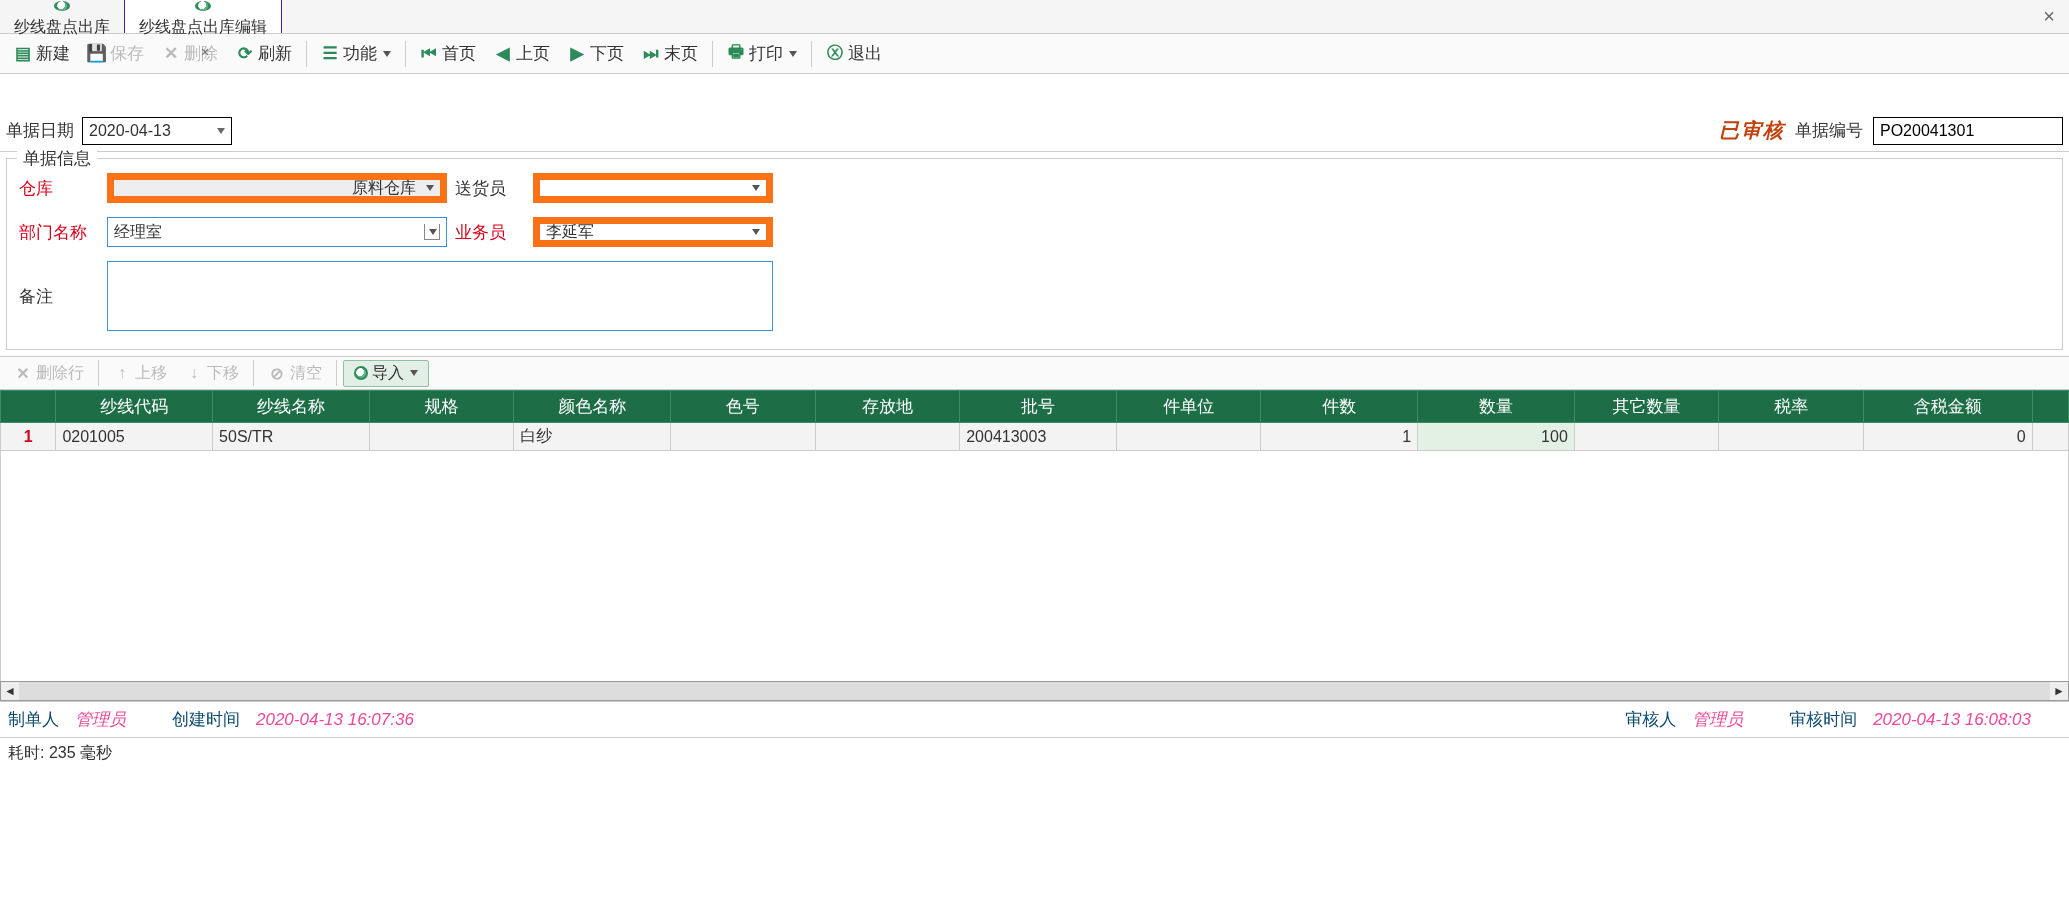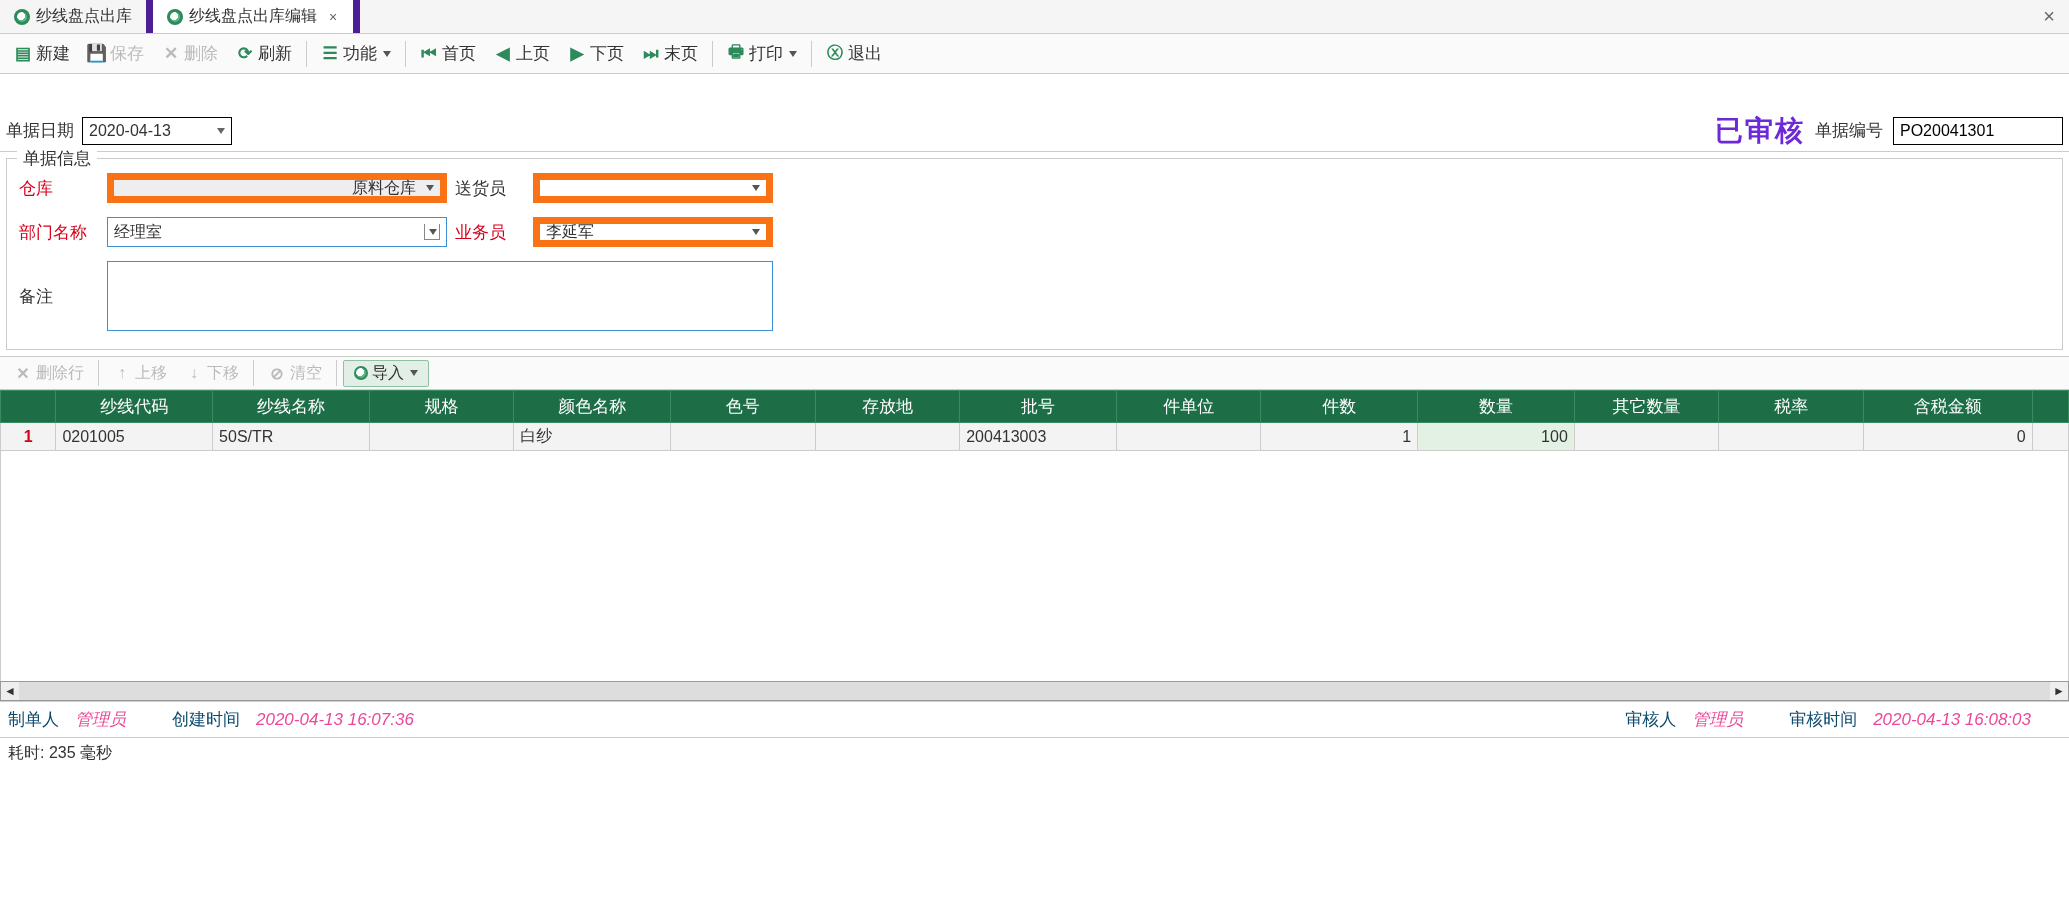--- a/index.html
+++ b/index.html
@@ -15,24 +15,25 @@
   background: #f5f5f5;
   border-bottom: 1px solid #ccc;
   display: flex;
   align-items: stretch;
   position: relative;
 }
 .tab {
   display: flex;
   align-items: center;
   padding: 1px 14px;
-  border-right: 7px solid #4c1d95;
+  border-right: 1px solid #4c1d95;
   cursor: pointer;
   gap: 6px;
   font-size: 16px;
+  flex-direction: column;
 }
 .tab.active { background: #fff; }
 .tab-icon {
   width: 16px; height: 16px;
   border-radius: 50%;
   background: #2d8a5a;
   display: inline-flex;
   align-items: center; justify-content: center;
 }
 .tab-icon::before {
@@ -91,23 +92,24 @@
 }
 .header-row label{font-size:17px;}
 .header-row input, .header-row .combo {
   height:28px; border:1px solid #000000; padding:0 6px; font-size:16px;background:#fff;
 }
 .combo { display:flex; align-items:center; justify-content:space-between; gap:6px;}
 .combo .caret{border-top-color:#666;}
 .header-right{margin-left:auto;display:flex;align-items:center;gap:10px;}
 .stamp{
   font-family: "KaiTi","STKaiti",serif;
-  color:#6d28d9;
-  font-size:28px;
+  color:#c2410c;
+  font-size:20px;
   font-weight:bold;
+  font-style:italic;
   letter-spacing:2px;
 }
 
 .fieldset {
   border:1px solid #ccc;
   margin:6px;
   padding:14px 12px 18px;
   position:relative;
 }
 .fieldset-legend{
@@ -251,21 +253,21 @@
 
 <div class="header-row">
   <label>单据日期</label>
   <div class="combo" style="width:150px;">
     <span>2020-04-13</span>
     <span class="caret"></span>
   </div>
   <div class="header-right">
     <span class="stamp">已审核</span>
     <label>单据编号</label>
-    <input type="text" style="width: 170px;" value="PO20041301">
+    <input type="text" style="width: 190px;" value="PO20041301">
   </div>
 </div>
 
 <div class="fieldset">
   <div class="fieldset-legend">单据信息</div>
   <div class="form-grid">
     <div class="form-label req">仓库</div>
     <div class="form-input ro">
       <span></span>
       <span style="display:flex;align-items:center;gap:8px;">

